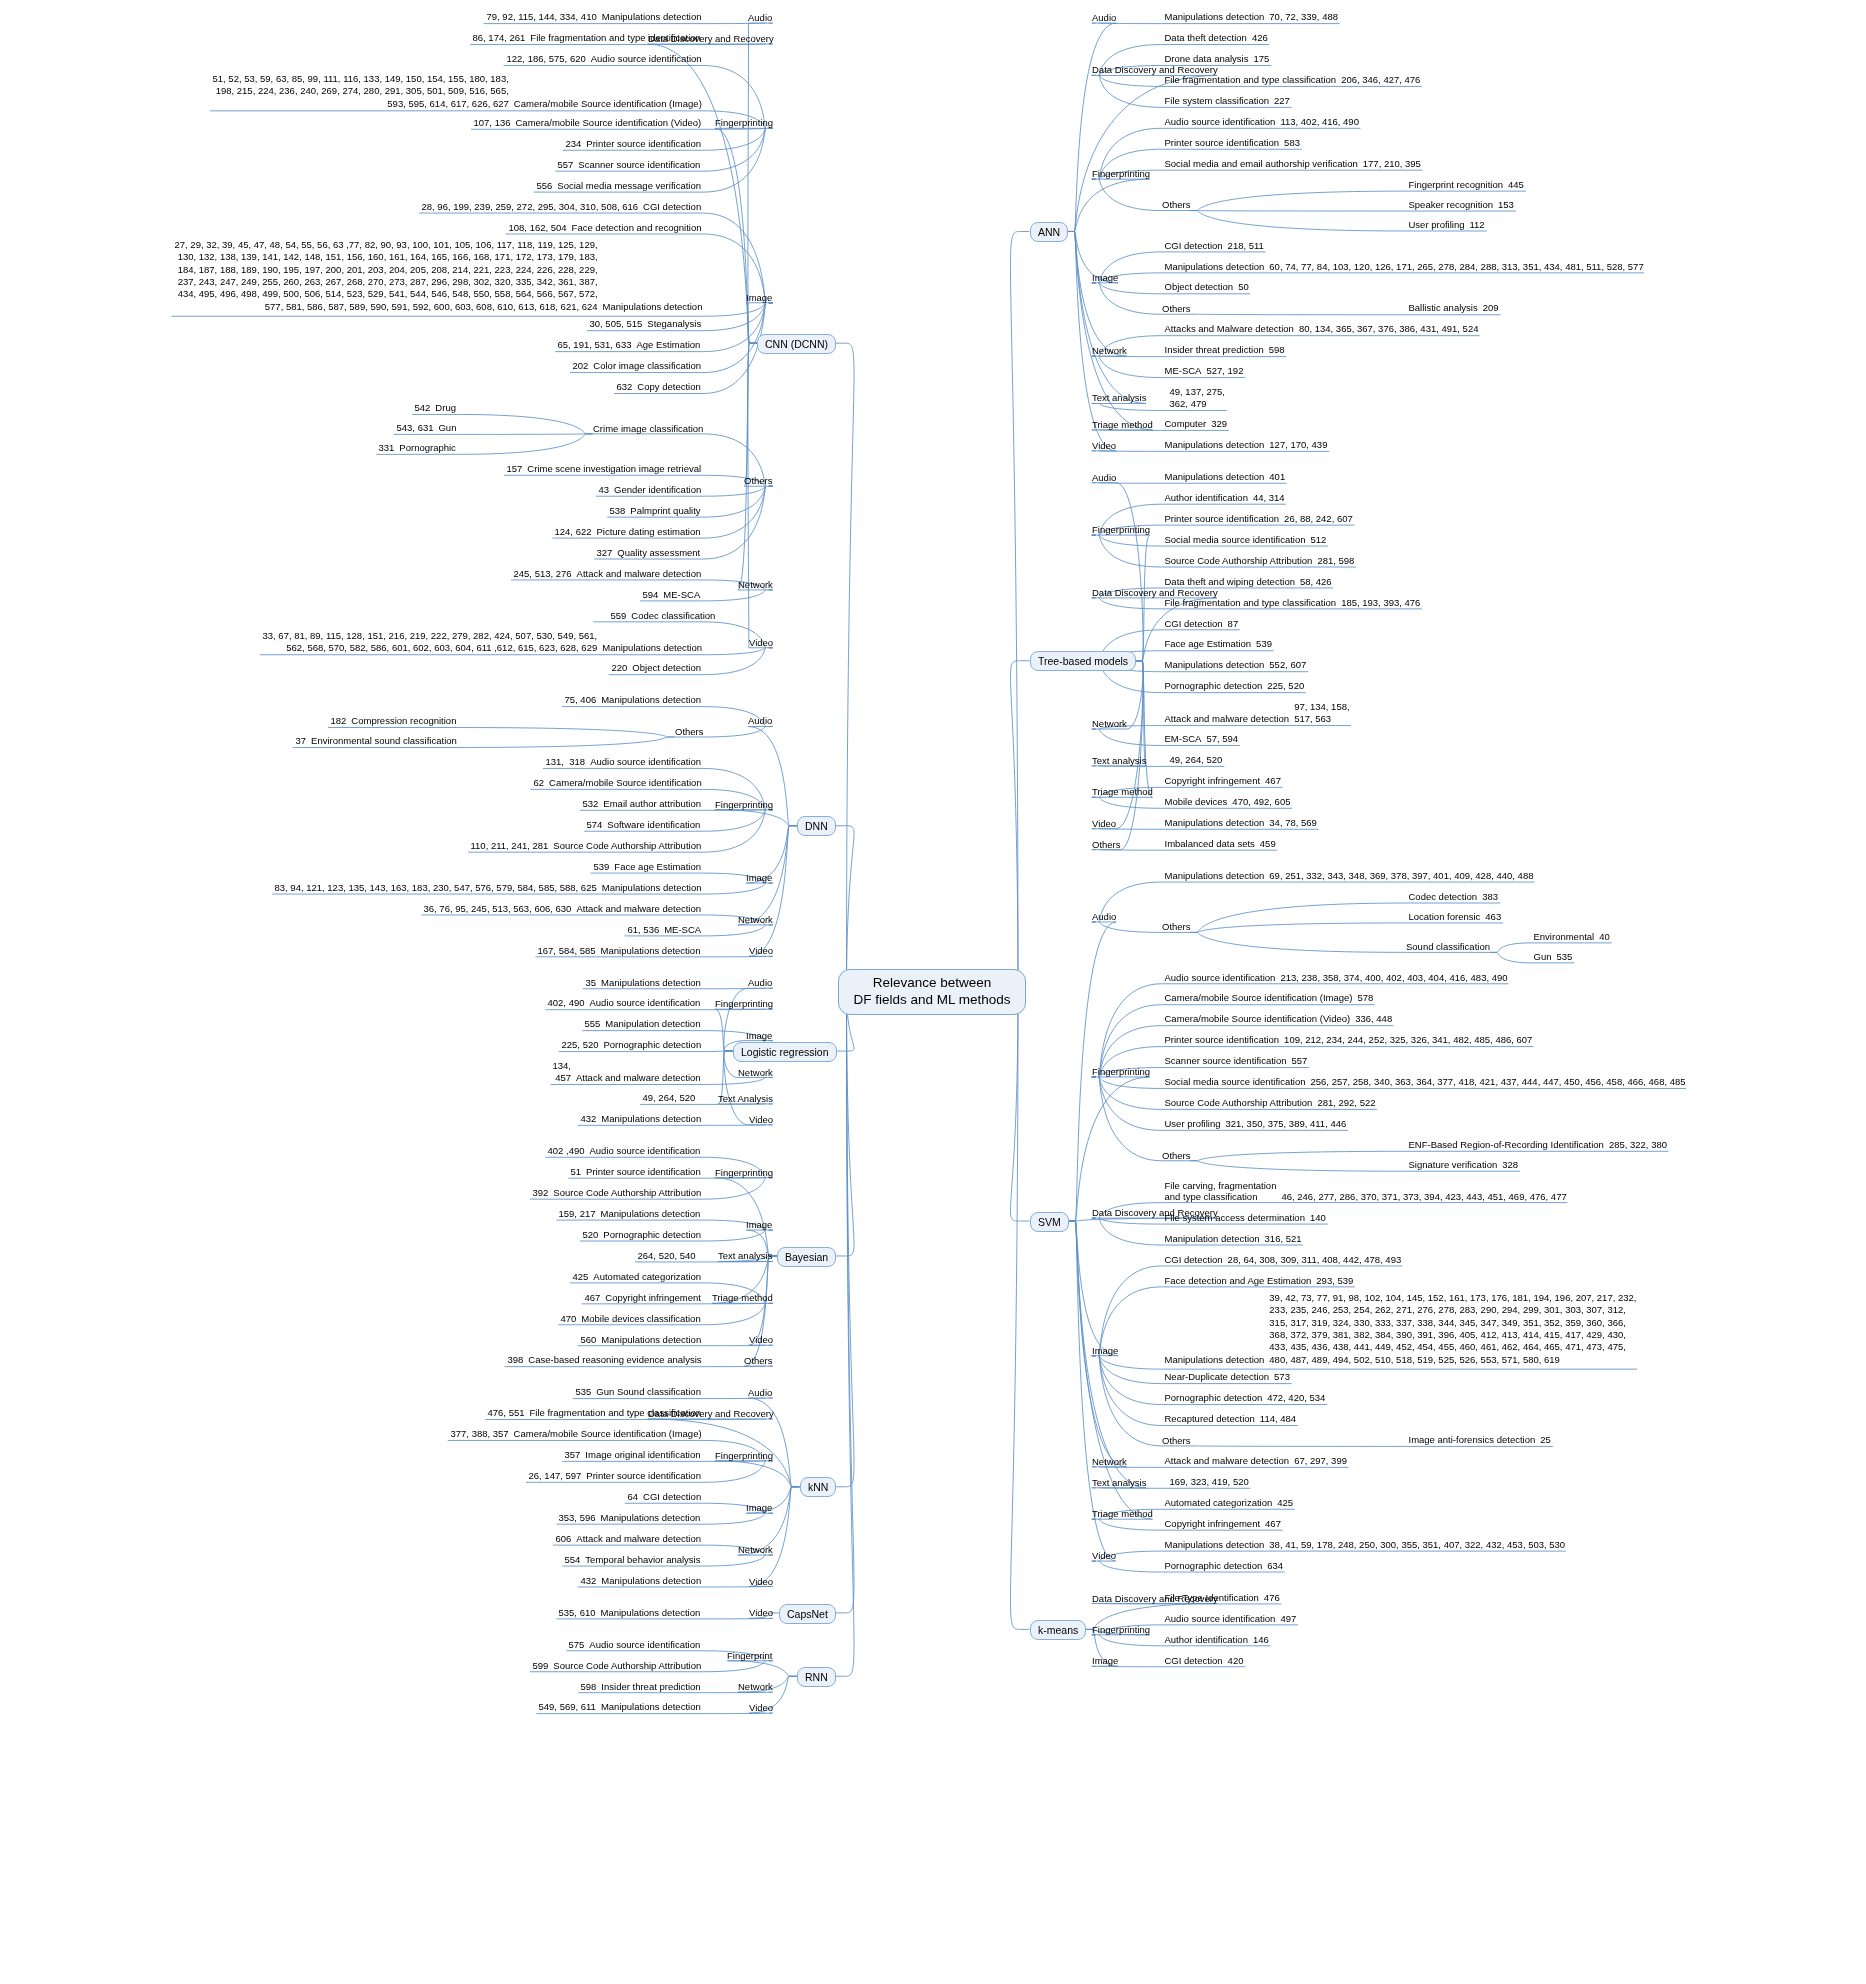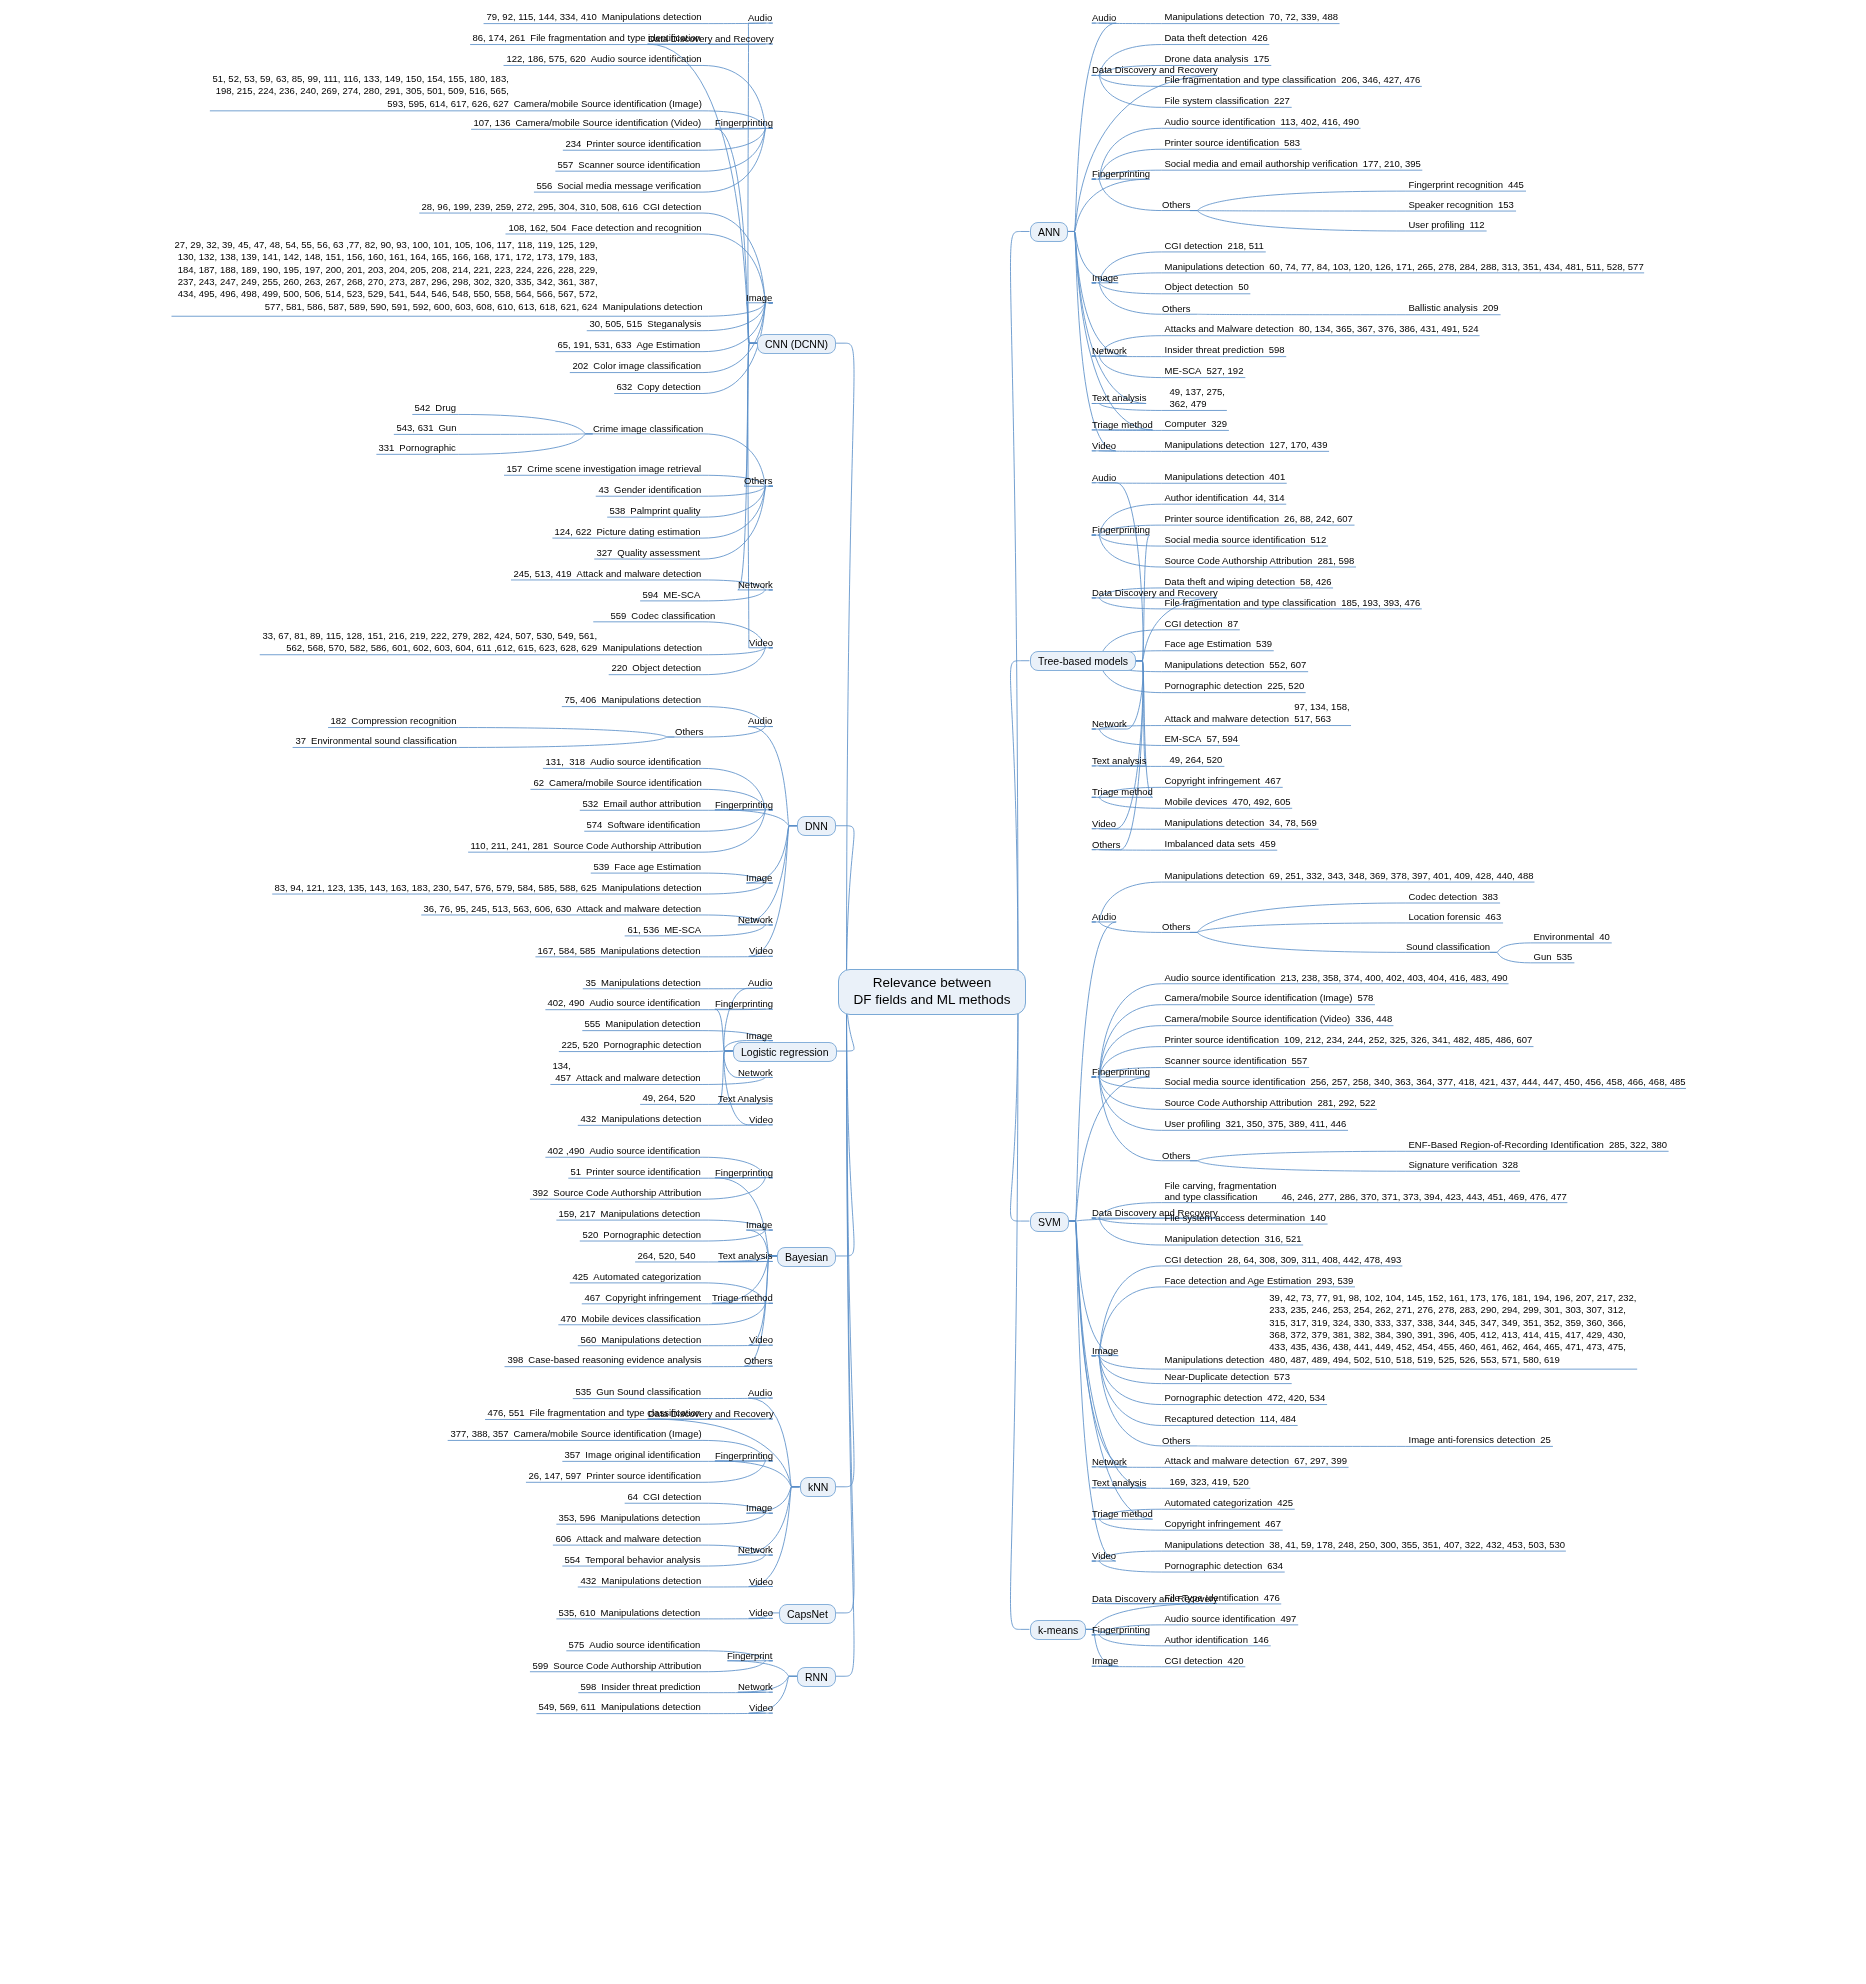--- a/index.html
+++ b/index.html
@@ -736,21 +736,21 @@
       <div class="leafrow" style="left: 412px; top: 402px;"><span class="refs multiline rt">542</span><span class="lbl">Drug</span></div>
       <div class="leafrow" style="left: 394px; top: 422px;"><span class="refs multiline rt">543, 631</span><span class="lbl">Gun</span></div>
       <div class="leafrow" style="left: 376px; top: 442px;"><span class="refs multiline rt">331</span><span class="lbl">Pornographic</span></div>
       <div class="cat" style="left: 593px; top: 423px;"><span>Crime image classification</span></div>
       <div class="leafrow" style="left: 504px; top: 463px;"><span class="refs multiline rt">157</span><span class="lbl">Crime scene investigation image retrieval</span></div>
       <div class="leafrow" style="left: 596px; top: 484px;"><span class="refs multiline rt">43</span><span class="lbl">Gender identification</span></div>
       <div class="leafrow" style="left: 607px; top: 505px;"><span class="refs multiline rt">538</span><span class="lbl">Palmprint quality</span></div>
       <div class="leafrow" style="left: 552px; top: 526px;"><span class="refs multiline rt">124, 622</span><span class="lbl">Picture dating estimation</span></div>
       <div class="leafrow" style="left: 594px; top: 547px;"><span class="refs multiline rt">327</span><span class="lbl">Quality assessment</span></div>
       <div class="cat" style="left: 744px; top: 475px;"><span>Others</span></div>
-      <div class="leafrow" style="left: 511px; top: 568px;"><span class="refs multiline rt">245, 513, 419</span><span class="lbl">Attack and malware detection</span></div>
+      <div class="leafrow" style="left: 511px; top: 568px;"><span class="refs multiline rt">245, 513, 276</span><span class="lbl">Attack and malware detection</span></div>
       <div class="leafrow" style="left: 640px; top: 589px;"><span class="refs multiline rt">594</span><span class="lbl">ME-SCA</span></div>
       <div class="cat" style="left: 738px; top: 579px;"><span>Network</span></div>
       <div class="leafrow" style="left: 608px; top: 610px;"><span class="refs multiline rt">559</span><span class="lbl">Codec  classification</span></div>
       <div class="leafrow" style="left: 260px; top: 630px;"><span class="refs multiline rt">33, 67, 81, 89, 115, 128, 151, 216, 219, 222, 279, 282, 424, 507, 530, 549, 561,<br>562, 568, 570, 582, 586, 601, 602, 603, 604, 611 ,612, 615, 623, 628, 629</span><span class="lbl">Manipulations detection</span></div>
       <div class="leafrow" style="left: 609px; top: 662px;"><span class="refs multiline rt">220</span><span class="lbl">Object detection</span></div>
       <div class="cat" style="left: 749px; top: 637px;"><span>Video</span></div>
       <div class="branch" style="left: 757px; top: 334px;"><span>CNN (DCNN)</span></div>
       <div class="leafrow" style="left: 562px; top: 694px;"><span class="refs multiline rt">75, 406</span><span class="lbl">Manipulations detection</span></div>
       <div class="leafrow" style="left: 328px; top: 715px;"><span class="refs multiline rt">182</span><span class="lbl">Compression recognition</span></div>
       <div class="leafrow" style="left: 293px; top: 735px;"><span class="refs multiline rt">37</span><span class="lbl">Environmental sound classification</span></div>

